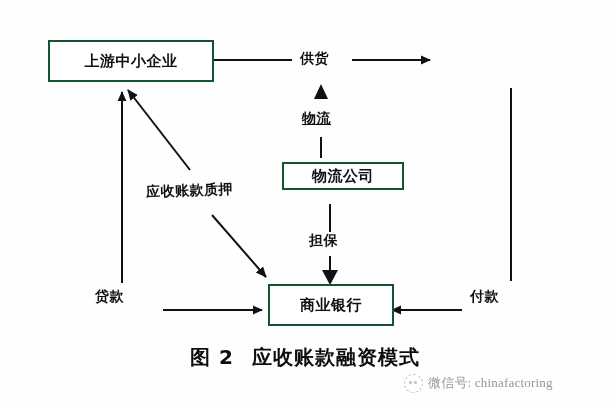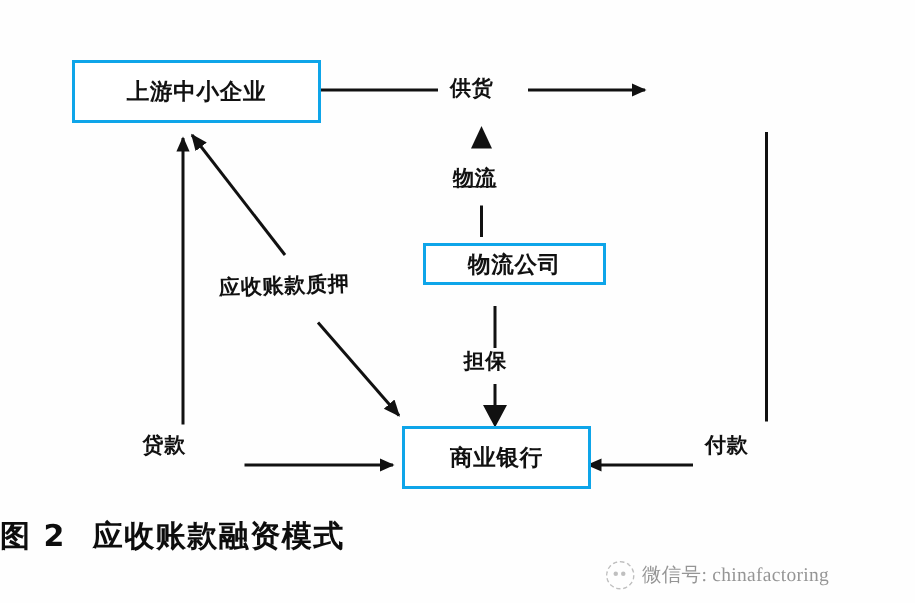--- a/index.html
+++ b/index.html
@@ -19,21 +19,21 @@
   }
   svg.diagram {
     position: absolute;
     left: 0;
     top: 0;
     width: 610px;
     height: 402px;
   }
   .node-box {
     position: absolute;
-    border: 2px solid #0ea5e9;
+    border: 2px solid #14532d;
     background: #ffffff;
     box-sizing: border-box;
     display: flex;
     align-items: center;
     justify-content: center;
     font-size: 15px;
     font-weight: 700;
     color: #111111;
     letter-spacing: 0.5px;
   }
@@ -46,20 +46,21 @@
     letter-spacing: 0.5px;
   }
   .edge-label.slanted {
     transform: rotate(-2deg);
   }
   #caption {
     position: absolute;
     left: 0;
     top: 344px;
     width: 610px;
+    text-align: center;
     font-size: 20px;
     font-weight: 700;
     color: #0d0d0d;
     letter-spacing: 1px;
   }
   #caption .fig-no { margin-right: 18px; }
   #watermark {
     position: absolute;
     left: 404px;
     top: 374px;

